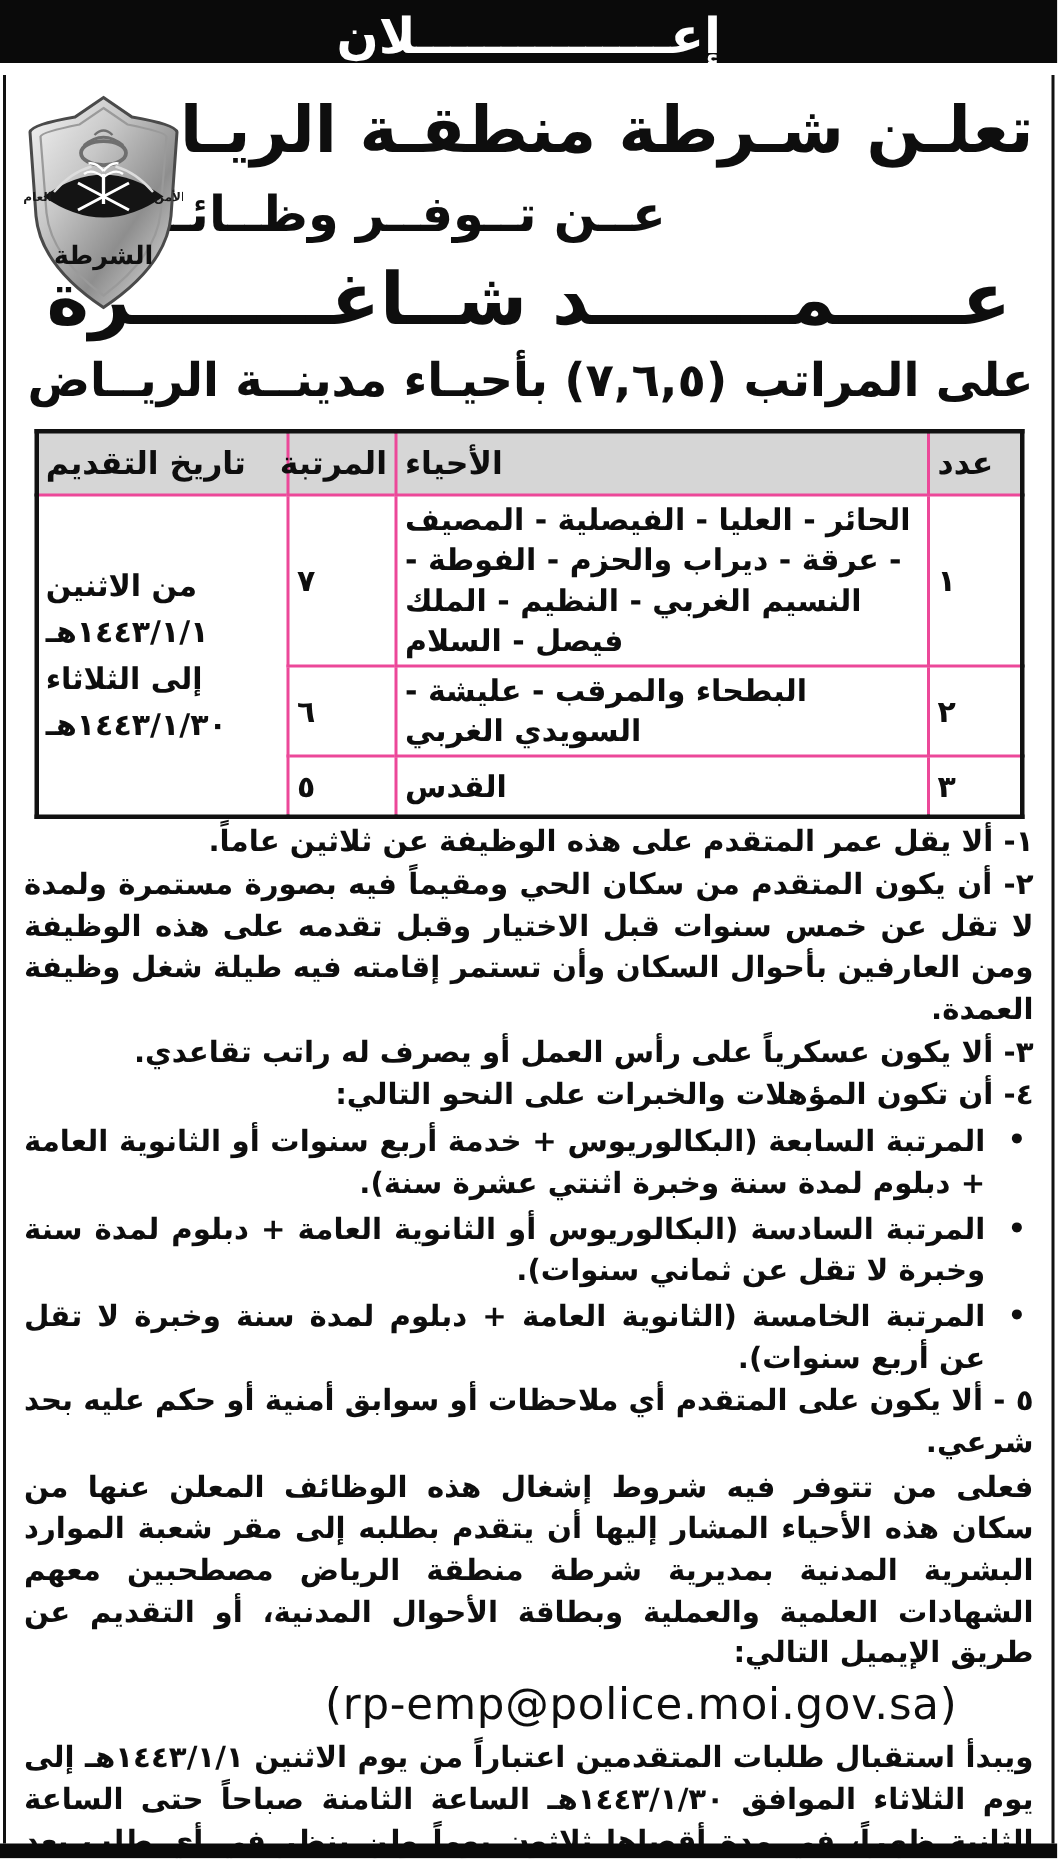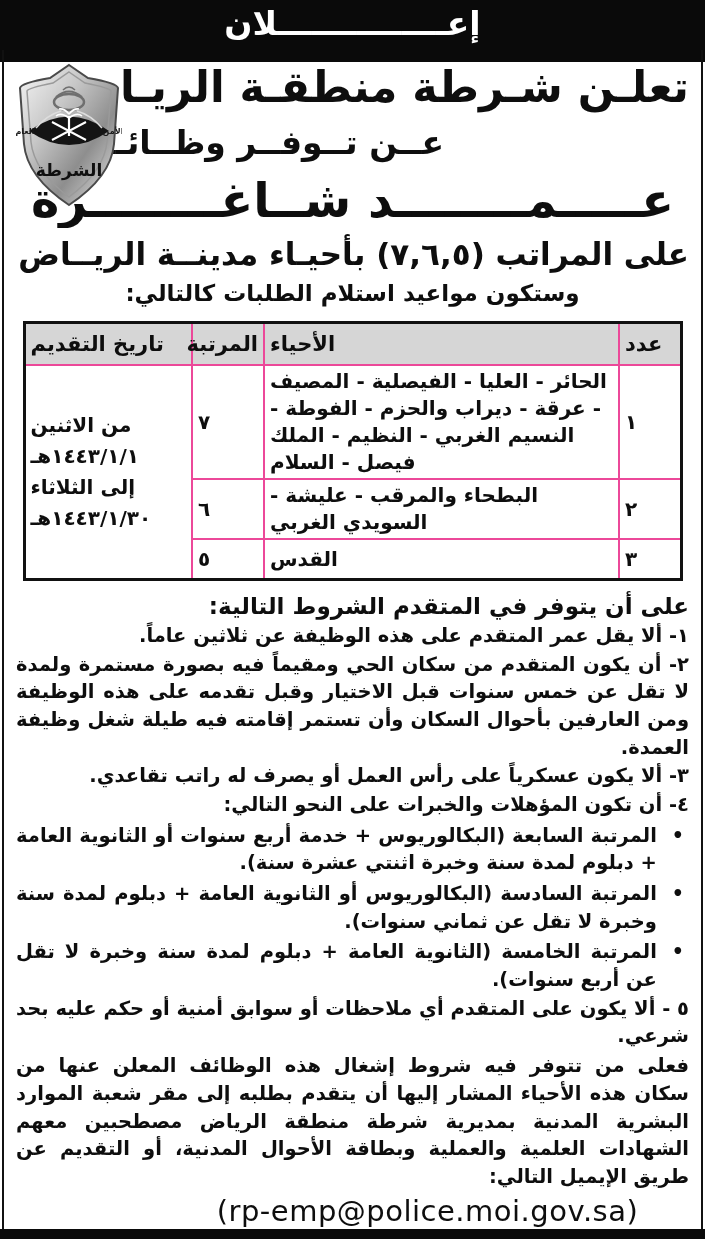--- a/index.html
+++ b/index.html
@@ -3,21 +3,21 @@
 <meta charset="utf-8">
 <style>
   html,body { margin:0; padding:0; background:#ffffff; }
   .page {
     position:relative; width:705px; height:1239px; margin:0 auto;
     background:#ffffff; color:#0e0e0e; overflow:hidden;
     font-family:"DejaVu Sans","Liberation Sans",sans-serif; font-weight:700;
   }
   
   .banner {
-    position:absolute; top:0; left:0; width:100%; height:62px;
+    position:absolute; top:0; left:0; width:100%; height:42px;
     background:#0a0a0a; color:#ffffff; text-align:center;
     font-size:33px; line-height:47px; letter-spacing:0;
   }
   .bottom-bar { position:absolute; bottom:0; left:0; width:100%; height:10px; background:#0a0a0a; }
   .content {
     position:absolute; top:50px; left:2px; right:2px; bottom:10px;
     border-left:2px solid #111; border-right:2px solid #111;
     padding:0 12px; box-sizing:border-box;
   }
   
@@ -96,21 +96,20 @@
 
       <text x="97" y="72" font-size="8" text-anchor="middle" fill="#1a1a1a" font-weight="700">الأمن</text>
       <text x="9" y="72" font-size="8" text-anchor="middle" fill="#1a1a1a" font-weight="700">العام</text>
       <text x="53" y="114" font-size="17" text-anchor="middle" fill="#101010" font-weight="700">الشرطة</text>
     </svg>
 
     <div class="h-org">تعلـن شـرطة منطقـة الريـاض</div>
     <div class="h-about">عــن تــوفــر وظــائــف</div>
     <div class="h-vac">عـــــمــــــــد شــاغــــــــرة</div>
     <div class="h-ranks">على المراتب (٧,٦,٥) بأحيـاء مدينــة الريــاض</div>
-    <div class="h-sched">وستكون مواعيد استلام الطلبات كالتالي:</div>
 
     <table class="apps">
       <colgroup>
           <col style="width:62px">
           <col>
           <col style="width:72px">
           <col style="width:168px">
         </colgroup>
       <thead>
         <tr>
@@ -138,21 +137,20 @@
           <td>٦</td>
         </tr>
         <tr class="r3">
           <td>٣</td>
           <td class="districts">القدس</td>
           <td>٥</td>
         </tr>
       </tbody>
     </table>
 
-    <div class="cond-head">على أن يتوفر في المتقدم الشروط التالية:</div>
     <div class="cond">١- ألا يقل عمر المتقدم على هذه الوظيفة عن ثلاثين عاماً.</div>
     <div class="cond">٢- أن يكون المتقدم من سكان الحي ومقيماً فيه بصورة مستمرة ولمدة لا تقل عن خمس سنوات قبل الاختيار وقبل تقدمه على هذه الوظيفة ومن العارفين بأحوال السكان وأن تستمر إقامته فيه طيلة شغل وظيفة العمدة.</div>
     <div class="cond">٣- ألا يكون عسكرياً على رأس العمل أو يصرف له راتب تقاعدي.</div>
     <div class="cond">٤- أن تكون المؤهلات والخبرات على النحو التالي:</div>
 
     <div class="bullet">
       <span class="dot">•</span>
       <span class="txt">المرتبة السابعة (البكالوريوس + خدمة أربع سنوات أو الثانوية العامة + دبلوم لمدة سنة وخبرة اثنتي عشرة سنة).</span>
     </div>
     <div class="bullet">

